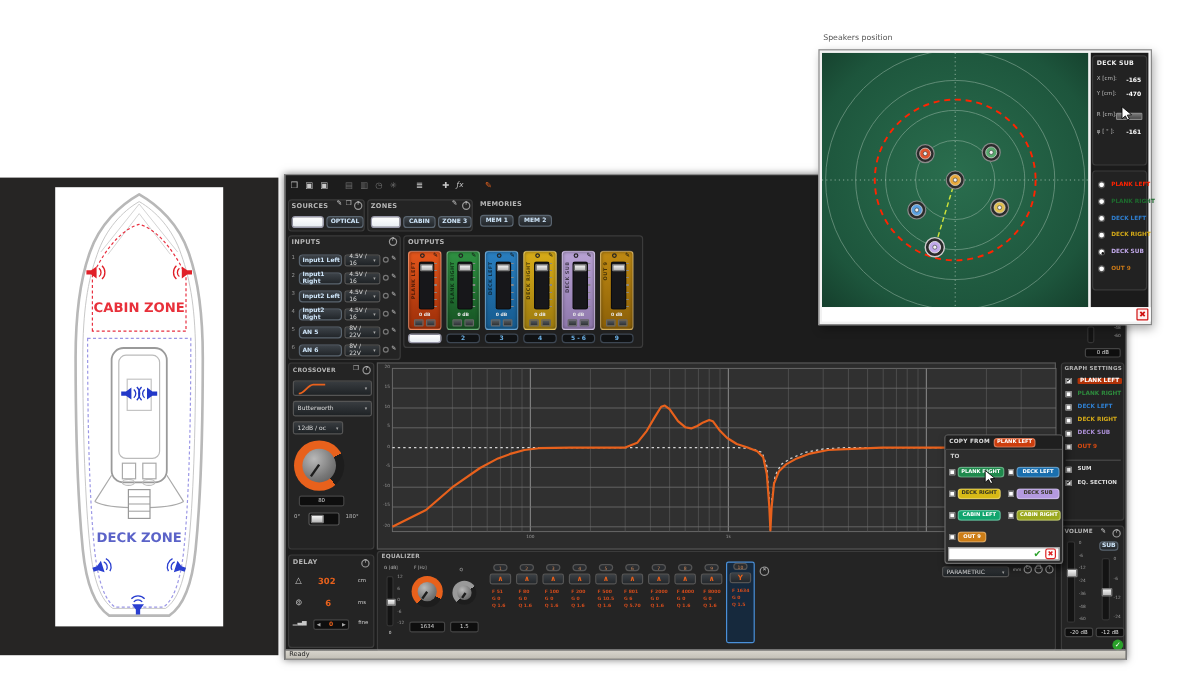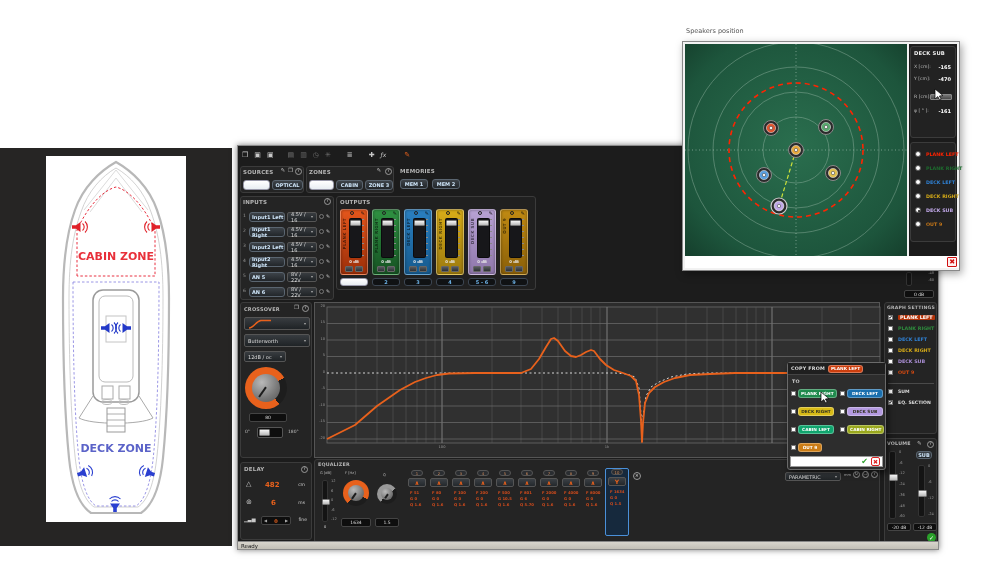--- a/index.html
+++ b/index.html
@@ -367,21 +367,21 @@
         <span class="gstxt">EQ. SECTION</span>
       </div>
   </div>
 
   <div class="a pn" style="left:2px;top:316px;width:72px;height:78px">
     <div class="a hd" style="left:3px;top:3px">DELAY</div>
     <span class="a qm" style="right:3px;top:3px">?</span>
     <span class="a ic" style="left:5px;top:18px;font-size:7px">△</span>
     <span class="a ic" style="left:5px;top:36px;font-size:7px">⊚</span>
     <span class="a ic" style="left:3px;top:54px;font-size:5px">▁▃▅</span>
-    <span class="a orange" style="left:24px;top:18px;font-size:7px;font-weight:bold">482</span>
+    <span class="a orange" style="left:24px;top:18px;font-size:7px;font-weight:bold">302</span>
     <span class="a tkc" style="right:6px;top:20px;font-size:4.5px;color:#ccc">cm</span>
     <span class="a orange" style="left:30px;top:36px;font-size:7px;font-weight:bold">6</span>
     <span class="a tkc" style="right:6px;top:38px;font-size:4.5px;color:#ccc">ms</span>
     <div class="a" style="left:20px;top:53px;width:30px;height:9px;background:#0e0e0e;border:1px solid #444;border-radius:2px;display:flex;align-items:center;justify-content:space-between;padding:0 2px">
       <span style="color:#aaa;font-size:4px">◀</span>
       <span class="orange" style="font-size:5px;font-weight:bold">0</span>
       <span style="color:#aaa;font-size:4px">▶</span>
     </div>
     <span class="a tkc" style="right:4px;top:55px;font-size:4.5px;color:#ccc">fine</span>
   </div>

